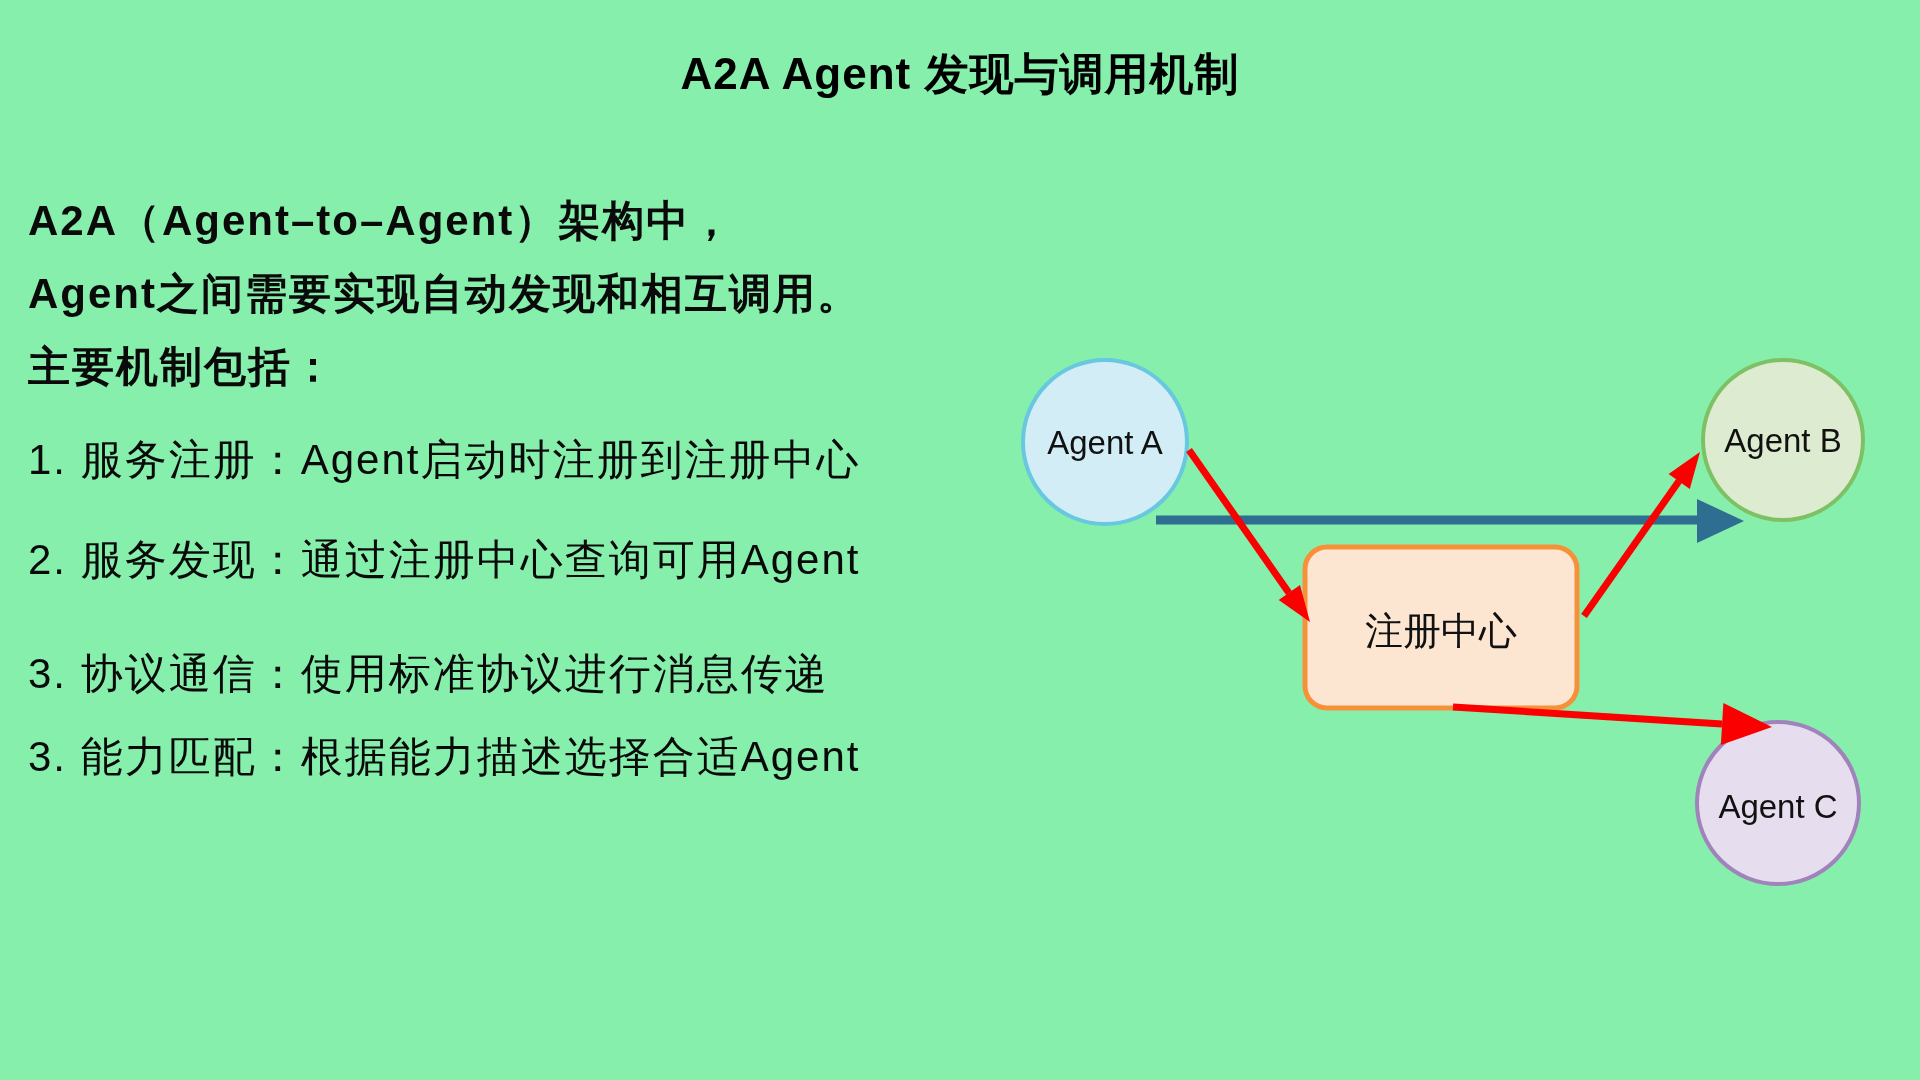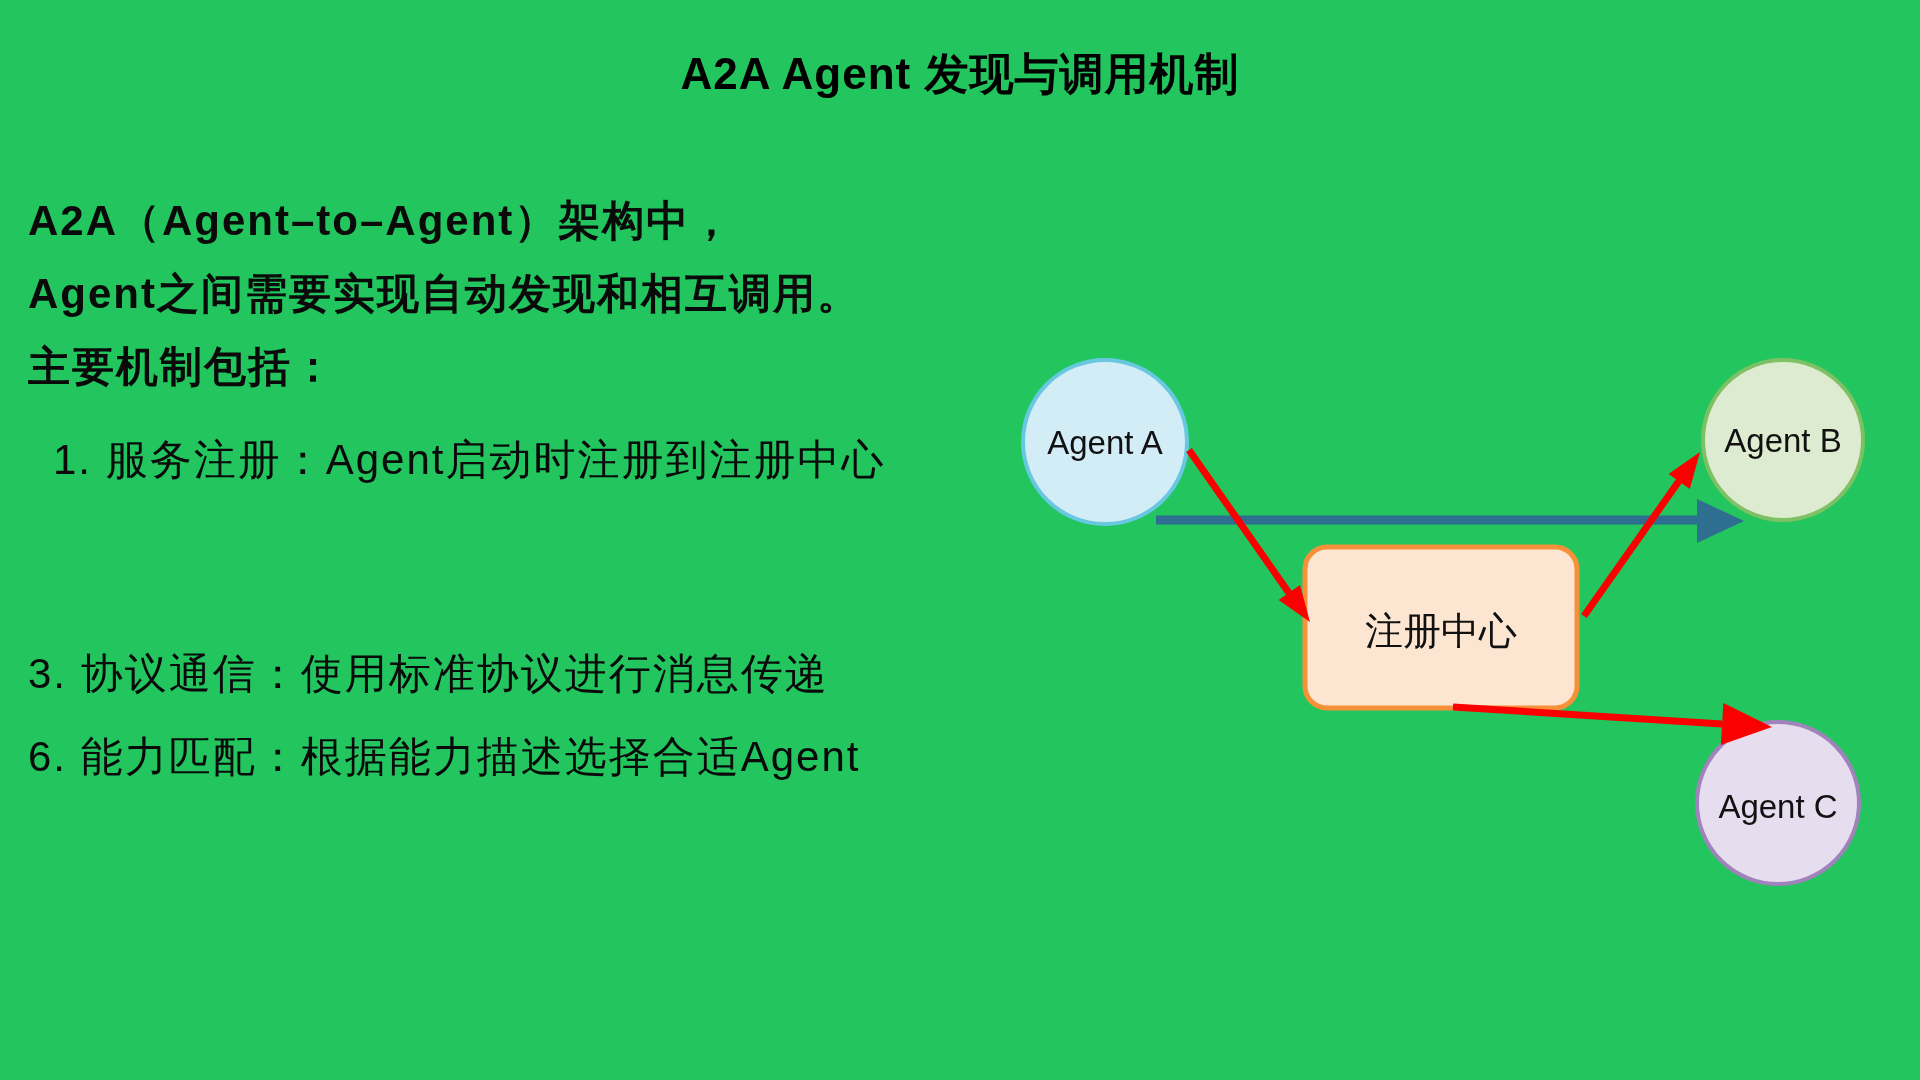--- a/index.html
+++ b/index.html
@@ -1,20 +1,20 @@
 <!DOCTYPE html>
 <html><head>
 <meta charset="utf-8">
 <style>
   html, body { margin: 0; padding: 0; background: #ffffff; }
   .page {
     position: relative;
     width: 1920px;
     height: 1080px;
-    background: #22c55e;
+    background: #86efac;
     overflow: hidden;
     font-family: "Liberation Sans", "DejaVu Sans", sans-serif;
     color: #000000;
   }
   .title {
     position: absolute;
     top: 45px;
     left: 0;
     width: 100%;
     text-align: center;
@@ -37,21 +37,21 @@
   .list-item {
     position: absolute;
     left: 28px;
     width: 960px;
     font-size: 42px;
     line-height: 46px;
     letter-spacing: 2px;
     color: #0a0a0a;
     white-space: nowrap;
   }
-  .item-1 { top: 437px; margin-left: 25px; }
+  .item-1 { top: 437px; }
   .item-2 { top: 537px; }
   .item-3 { top: 635px; margin-top: 16px; }
   .item-4 { top: 734px; }
 
   .diagram-svg { position: absolute; left: 0; top: 0; }
 
   .node-label {
     font-family: "Liberation Sans", "DejaVu Sans", sans-serif;
     font-size: 33px;
     fill: #111111;
@@ -78,22 +78,23 @@
 
   <div class="title">A2A Agent 发现与调用机制</div>
 
   <div class="intro">
     <div>A2A（Agent–to–Agent）架构中，</div>
     <div>Agent之间需要实现自动发现和相互调用。</div>
     <div>主要机制包括：</div>
   </div>
 
   <div class="list-item item-1">1. 服务注册：Agent启动时注册到注册中心</div>
+  <div class="list-item item-2">2. 服务发现：通过注册中心查询可用Agent</div>
   <div class="list-item item-3">3. 协议通信：使用标准协议进行消息传递</div>
-  <div class="list-item item-4">6. 能力匹配：根据能力描述选择合适Agent</div>
+  <div class="list-item item-4">3. 能力匹配：根据能力描述选择合适Agent</div>
 
   <svg class="diagram-svg" width="1920" height="1080" viewBox="0 0 1920 1080" xmlns="http://www.w3.org/2000/svg">
 
     <g>
       <line class="blue-arrow-shaft" x1="1156" y1="520" x2="1700" y2="520"></line>
       <polygon class="blue-arrow-head" points="1744,521 1697,499 1697,543"></polygon>
     </g>
 
     <g>
       <circle class="node-a" cx="1105" cy="442" r="82" fill="#d3edf7"></circle>

